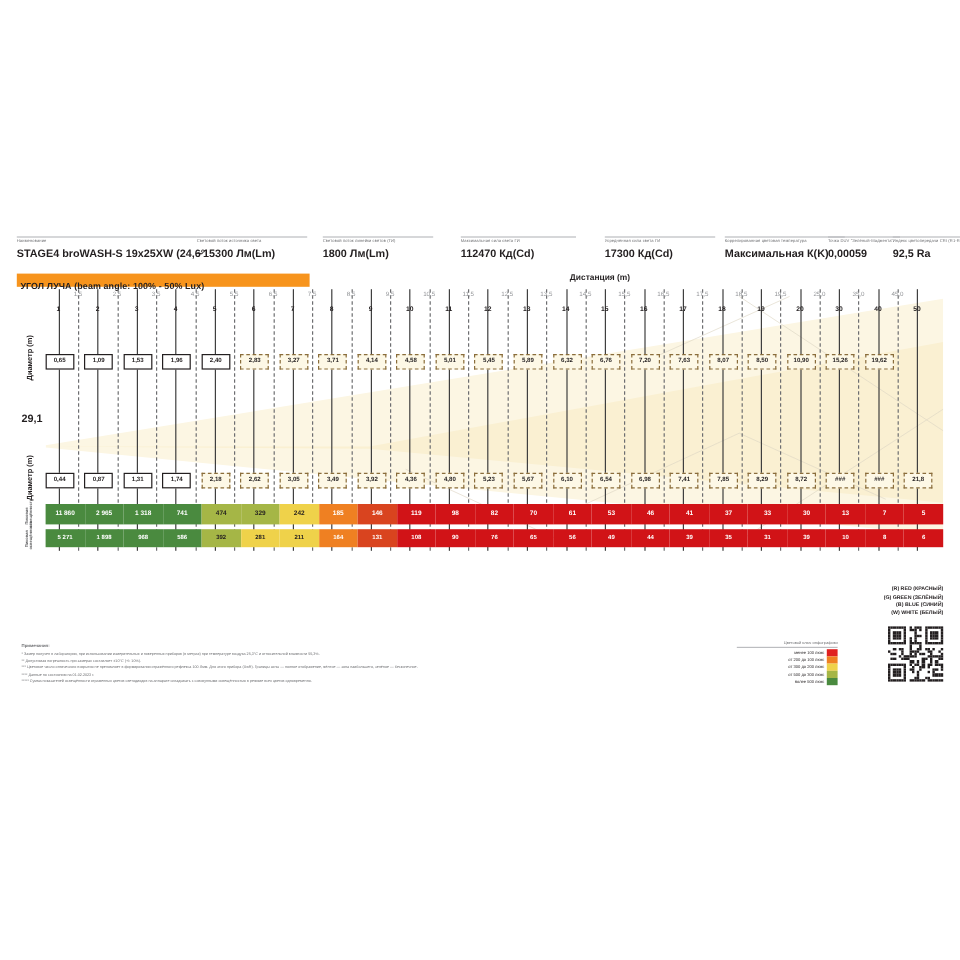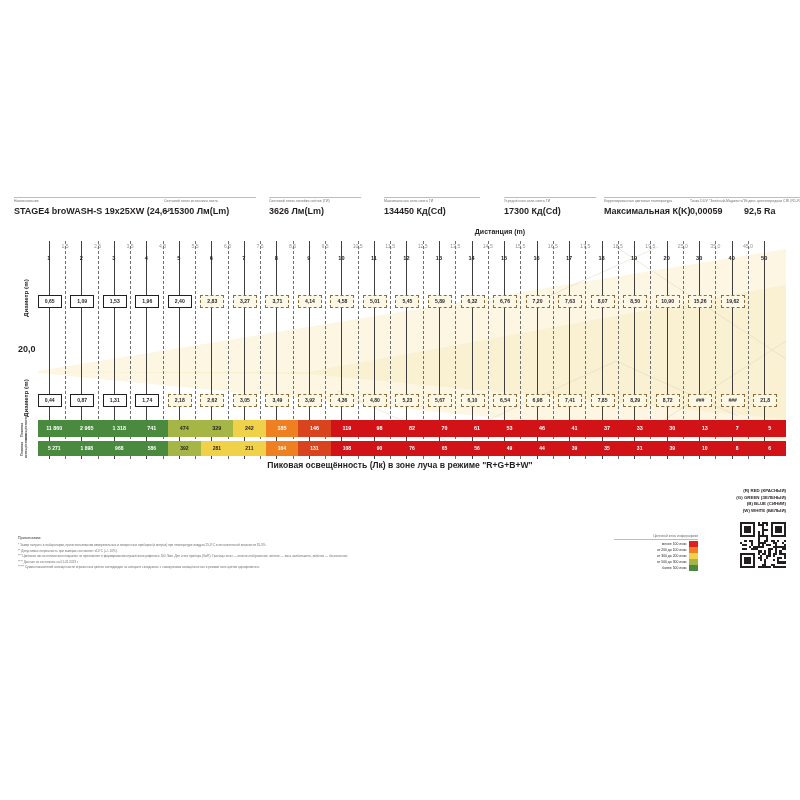--- a/index.html
+++ b/index.html
@@ -86,44 +86,47 @@
       <div class="spec-col" style="left: 0px; width: 150px;">
         <div class="spec-cap">Наименование</div>
         <div class="spec-val">STAGE4 broWASH-S 19x25XW (24,6°</div>
       </div>
       <div class="spec-col" style="left: 150px; width: 92px;">
         <div class="spec-cap">Световой поток источника света</div>
         <div class="spec-val">~15300 Лм(Lm)</div>
       </div>
       <div class="spec-col" style="left: 255px; width: 92px;">
         <div class="spec-cap">Световой поток линейки свётов (ГИ)</div>
-        <div class="spec-val">3626 Лм(Lm)</div>
+        <div class="spec-val">1800 Лм(Lm)</div>
       </div>
       <div class="spec-col" style="left: 370px; width: 96px;">
         <div class="spec-cap">Максимальная сила света ГИ</div>
-        <div class="spec-val">134450 Кд(Cd)</div>
+        <div class="spec-val">112470 Кд(Cd)</div>
       </div>
       <div class="spec-col" style="left: 490px; width: 92px;">
         <div class="spec-cap">Усреднённая сила света ГИ</div>
         <div class="spec-val">17300 Кд(Cd)</div>
       </div>
       <div class="spec-col" style="left: 590px; width: 100px;">
         <div class="spec-cap">Коррелированная цветовая температура</div>
         <div class="spec-val">Максимальная К(K)</div>
       </div>
       <div class="spec-col" style="left: 676px; width: 60px;">
         <div class="spec-cap">Точка DUV "Зелёный-Маджента"</div>
         <div class="spec-val">0,00059</div>
       </div>
       <div class="spec-col" style="left: 730px; width: 56px;">
         <div class="spec-cap">Индекс цветопередачи CRI (R1-R8)</div>
         <div class="spec-val">92,5 Ra</div>
       </div>
     </div>
 
+  <div class="angle-bar">
+    <span>УГОЛ ЛУЧА (beam angle: 100% - 50% Lux)</span>
+  </div>
   <div class="dist-label">Дистанция (m)</div>
 
   <div class="chart">
     <svg class="grid-area" width="748" height="218">
       <polygon points="0,130 748,8 748,205 0,132" fill="#fcf6e3"></polygon>
       <polygon points="0,131 270,131 748,44 748,178 270,133" fill="#faf0d2"></polygon>
       <g stroke="#ded6c4" stroke-width="0.6" fill="none" opacity="0.9">
         <path d="M578 6 L748 118"></path>
         <path d="M578 210 L748 100"></path>
         <path d="M448 180 L578 120 L700 175"></path>
@@ -223,21 +226,21 @@
       <div class="toplab" style="left: 572.341px; top: 243px;">17,5</div>
       <div class="toplab" style="left: 604.863px; top: 243px;">18,5</div>
       <div class="toplab" style="left: 637.384px; top: 243px;">19,5</div>
       <div class="toplab" style="left: 669.906px; top: 243px;">25,0</div>
       <div class="toplab" style="left: 702.428px; top: 243px;">35,0</div>
       <div class="toplab" style="left: 734.95px; top: 243px;">45,0</div>
     </div>
 
   <div class="rowlab" style="left:22px;top:272px;height:52px;">Диаметр (m)</div>
   <div class="rowlab" style="left:22px;top:372px;height:52px;">Диаметр (m)</div>
-  <div class="angle-val">20,0</div>
+  <div class="angle-val">29,1</div>
 
   <div class="sidecap" style="left:20px;top:420px;height:20px;">Пиковая освещённость</div>
   <div class="sidecap" style="left:20px;top:440px;height:18px;">Пиковая освещённость</div>
 
   <div id="chips">
       <div class="chip solid" style="left: 37.7322px; top: 295px;">0,65</div>
       <div class="chip solid" style="left: 70.2539px; top: 295px;">1,09</div>
       <div class="chip solid" style="left: 102.776px; top: 295px;">1,53</div>
       <div class="chip solid" style="left: 135.297px; top: 295px;">1,96</div>
       <div class="chip solid" style="left: 167.819px; top: 295px;">2,40</div>
@@ -327,21 +330,20 @@
       <div class="luxcell" style="background: rgb(209, 19, 23); left: 487.826px; width: 32.5217px;">44</div>
       <div class="luxcell" style="background: rgb(209, 19, 23); left: 520.348px; width: 32.5217px;">39</div>
       <div class="luxcell" style="background: rgb(209, 19, 23); left: 552.87px; width: 32.5217px;">35</div>
       <div class="luxcell" style="background: rgb(209, 19, 23); left: 585.391px; width: 32.5217px;">31</div>
       <div class="luxcell" style="background: rgb(209, 19, 23); left: 617.913px; width: 32.5217px;">39</div>
       <div class="luxcell" style="background: rgb(209, 19, 23); left: 650.435px; width: 32.5217px;">10</div>
       <div class="luxcell" style="background: rgb(209, 19, 23); left: 682.957px; width: 32.5217px;">8</div>
       <div class="luxcell" style="background: rgb(209, 19, 23); left: 715.478px; width: 32.5217px;">6</div>
     </div>
 
-  <div class="lux-caption">Пиковая освещённость (Лк) в зоне луча в режиме "R+G+B+W"</div>
 
   <div class="notes">
     <div class="nh">Примечания:</div>
     <div id="noteLines">
         <div class="nt">* Замер получен в лаборатории, при использовании измерительных и поверенных приборов (в метрах) при температуре воздуха 25,3°C и относительной влажности 55,3%.</div>
         <div class="nt">** Допустимая погрешность при замерах составляет ±10°C (+/- 10%).</div>
         <div class="nt">*** Цветовое число оптического покрытия не преломляет в формировании отражённого рефлекса 100 Лмм. Для этого прибора (XwR). Границы зоны — полное отображение, жёлтое — зона наибольшего, зелёное — бесконечное.</div>
         <div class="nt">**** Данные по состоянию на 01.02.2023 г.</div>
         <div class="nt">***** Сумма показателей освещённости отраженных цветов светодиодов на аппарате складывать с совокупными освещённостью в режиме всех цветов одновременно.</div>
       </div>

